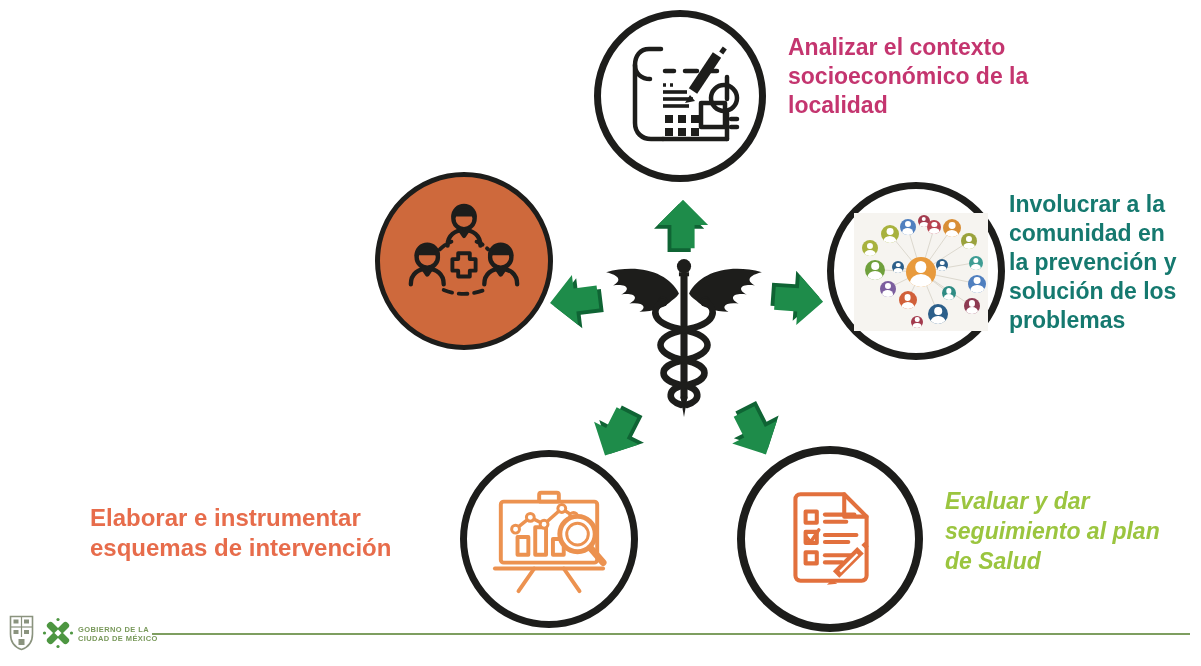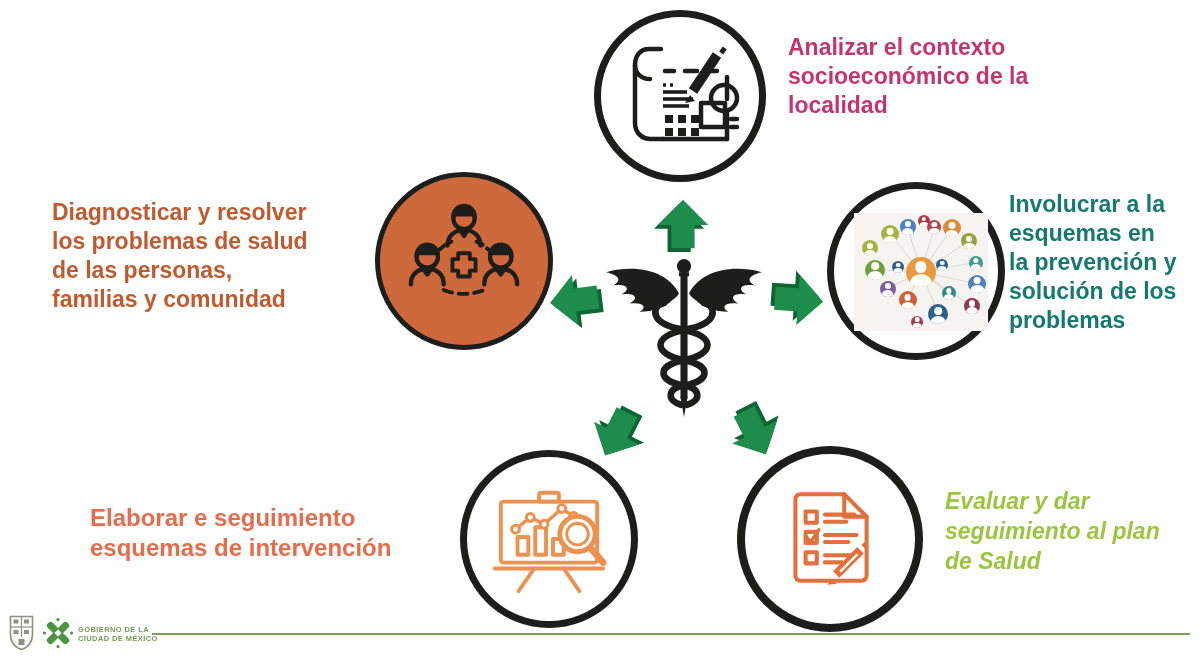--- a/index.html
+++ b/index.html
@@ -322,29 +322,25 @@
     <svg viewBox="0 0 60 58">
         <polygon class="shadow" points="30,4 56,30 42,30 42,54 18,54 18,30 4,30" transform="translate(-4,4)"></polygon>
         <polygon class="main" points="30,4 56,30 42,30 42,54 18,54 18,30 4,30"></polygon>
       </svg>
   </div>
 
   <div class="label magenta" style="left:788px;top:33px;">Analizar el contexto
 socioeconómico de la
 localidad</div>
   <div class="label teal" style="left:1009px;top:190px;">Involucrar a la
-esquemas en
+comunidad en
 la prevención y
 solución de los
 problemas</div>
-  <div class="label rust" style="left:52px;top:198px;">Diagnosticar y resolver
-los problemas de salud
-de las personas,
-familias y comunidad</div>
-  <div class="label salmon" style="left:90px;top:503px;">Elaborar e seguimiento
+  <div class="label salmon" style="left:90px;top:503px;">Elaborar e instrumentar
 esquemas de intervención</div>
   <div class="label lightgreen" style="left:945px;top:486px;">Evaluar y dar
 seguimiento al plan
 de Salud</div>
 
   <div class="crest">
     <svg viewBox="0 0 25 36">
       <path d="M1.5,1.5 H23.5 V19 C23.5,28 18.5,32.5 12.5,34.5 C6.5,32.5 1.5,28 1.5,19 Z" fill="none" stroke="var(--crest-olive)" stroke-width="1.6"></path>
       <line x1="12.5" y1="1.5" x2="12.5" y2="22" stroke="var(--crest-olive)" stroke-width="1.2"></line>
       <line x1="1.5" y1="12" x2="23.5" y2="12" stroke="var(--crest-olive)" stroke-width="1.2"></line>

